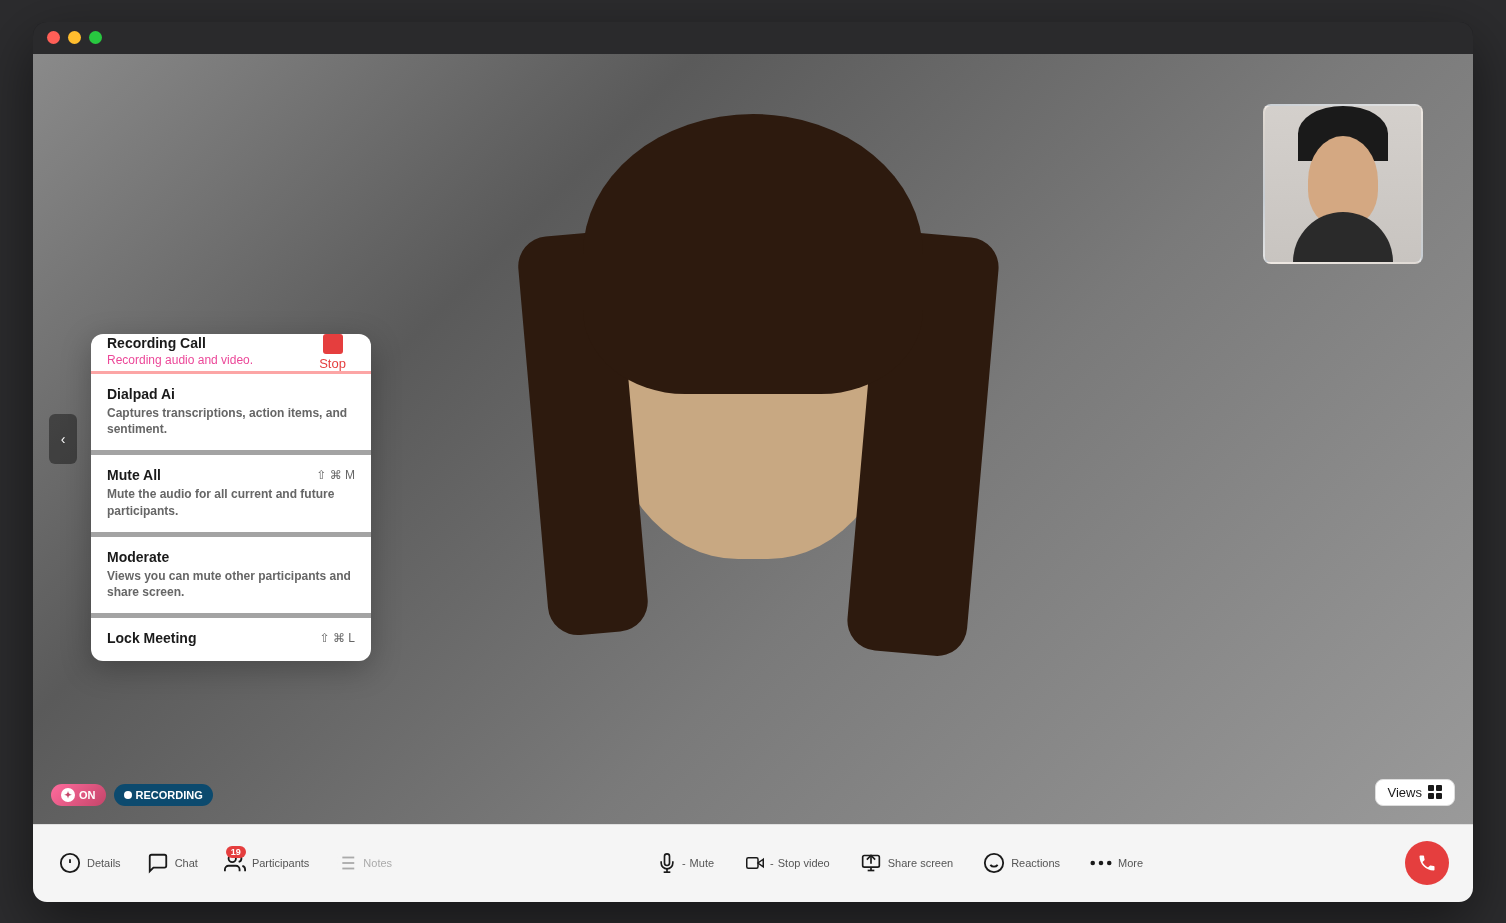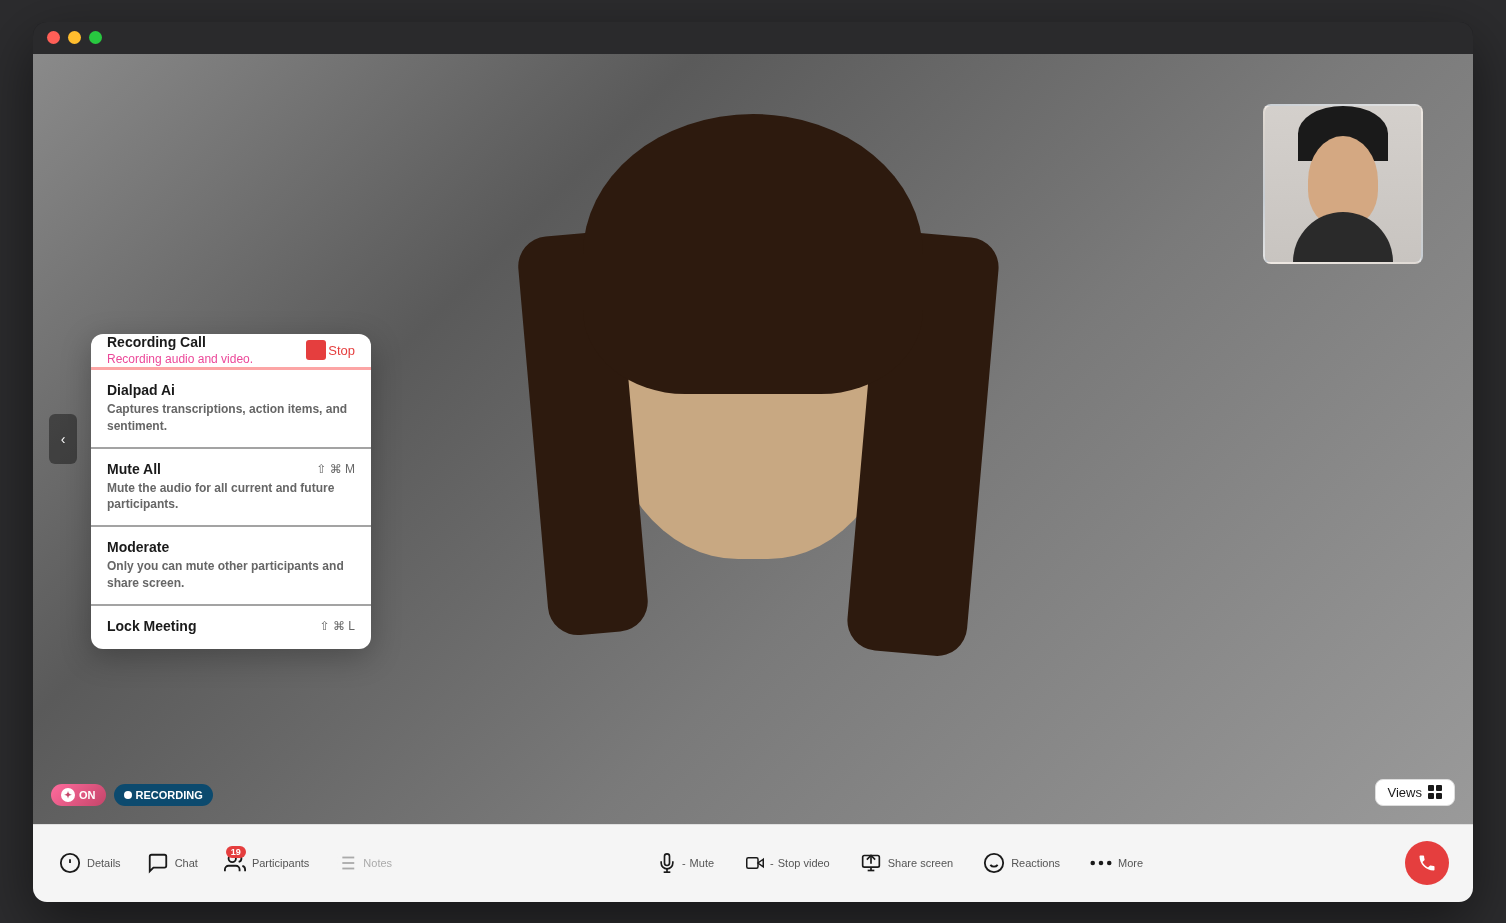--- a/index.html
+++ b/index.html
@@ -232,21 +232,21 @@
     }
 
     .recording-subtitle {
       font-size: 12px;
       color: #ec4899;
       line-height: 1.3;
     }
 
     .stop-btn {
       display: flex;
-      flex-direction: row;
+      flex-direction: column;
       align-items: center;
       gap: 2px;
       cursor: pointer;
       min-width: 45px;
     }
 
     .stop-square {
       width: 20px;
       height: 20px;
       background: #e53e3e;
@@ -254,21 +254,21 @@
     }
 
     .stop-label {
       font-size: 13px;
       color: #e53e3e;
       font-weight: 500;
     }
 
     .menu-item {
       padding: 12px 16px;
-      border-bottom: 2px solid #a3a3a3;
+      border-bottom: 5px solid #a3a3a3;
       cursor: pointer;
     }
 
     .menu-item:last-child {
       border-bottom: none;
     }
 
     .menu-item-header {
       display: flex;
       align-items: center;
@@ -531,21 +531,21 @@
           <span class="menu-item-title">Mute All</span>
           <span class="menu-item-shortcut">⇧ ⌘ M</span>
         </div>
         <div class="menu-item-desc">Mute the audio for all current and future participants.</div>
       </div>
 
       <div class="menu-item">
         <div class="menu-item-header">
           <span class="menu-item-title">Moderate</span>
         </div>
-        <div class="menu-item-desc">Only you can mute other participants and share screen.</div>
+        <div class="menu-item-desc">Views you can mute other participants and share screen.</div>
       </div>
 
       <div class="menu-item">
         <div class="menu-item-header">
           <span class="menu-item-title">Lock Meeting</span>
           <span class="menu-item-shortcut">⇧ ⌘ L</span>
         </div>
       </div>
 
     </div>

